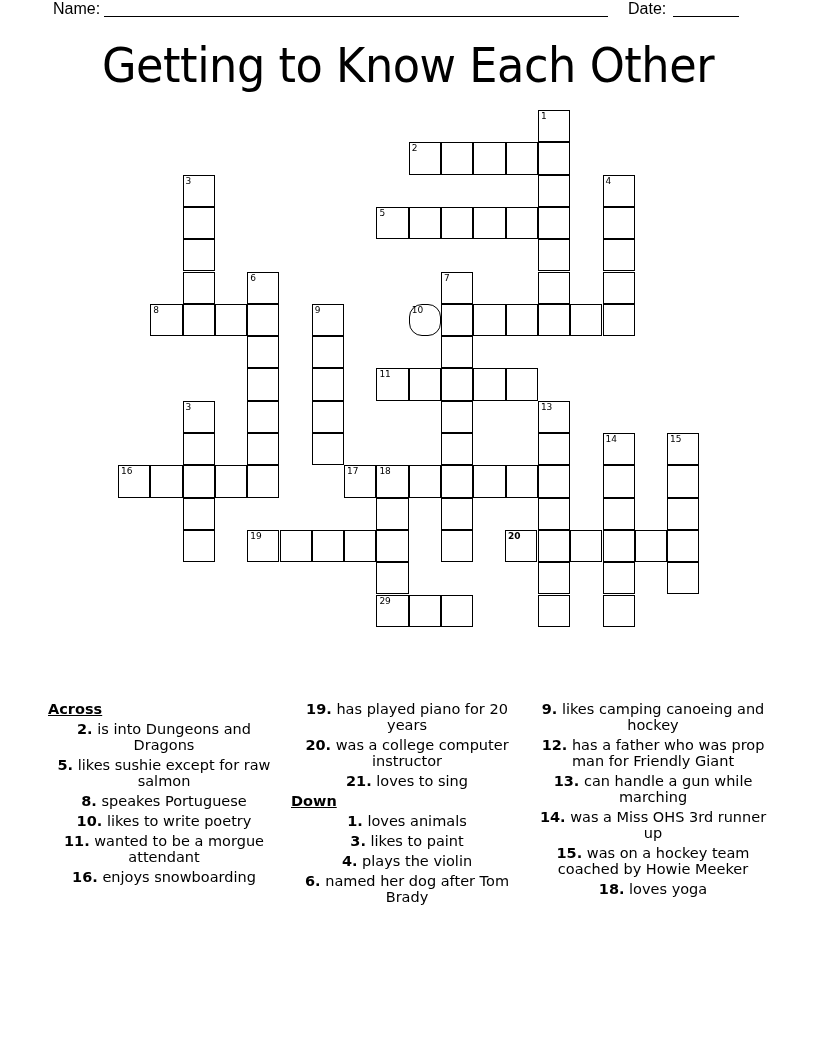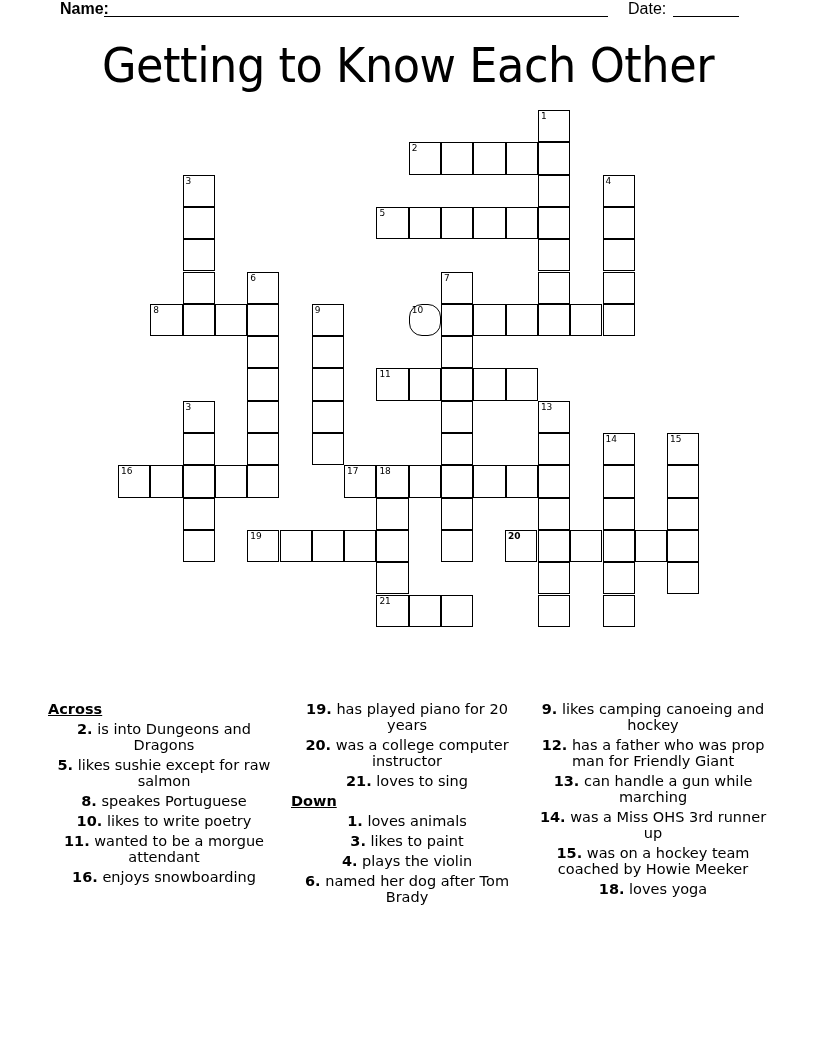--- a/index.html
+++ b/index.html
@@ -1,18 +1,18 @@
 <!DOCTYPE html>
 <html><head>
   <meta charset="utf-8">
   <style>
     html, body { margin: 0; padding: 0; background: #ffffff; }
     body { width: 816px; height: 1056px; position: relative; overflow: hidden; font-family: "DejaVu Sans", sans-serif; color: #000; }
     .header { position: absolute; top: 0; left: 48px; width: 700px; height: 20px; font-family: "Liberation Sans", sans-serif; font-size: 16px; line-height: 18px; }
-    .header .name-label { position: absolute; left: 12px; top: 0; font-weight: bold; }
+    .header .name-label { position: absolute; left: 5px; top: 0; }
     .header .name-line { position: absolute; left: 56px; top: 0; width: 504px; height: 16px; border-bottom: 1px solid #000; }
     .header .date-label { position: absolute; left: 580px; top: 0; }
     .header .date-line { position: absolute; left: 625px; top: 0; width: 66px; height: 16px; border-bottom: 1px solid #000; }
     .title { position: absolute; top: 30px; left: 0; width: 816px; text-align: center; font-family: "DejaVu Sans", sans-serif; font-size: 48px; line-height: 70px; letter-spacing: -0.5px; transform: scaleX(0.93); transform-origin: center; }
     .grid { position: absolute; left: 0; top: 0; width: 816px; height: 660px; }
     .cell { position: absolute; width: 32.3px; height: 32.3px; box-sizing: border-box; border: 1.5px solid #000; background: #fff; }
     .cell .num { position: absolute; left: 2px; top: 0px; font-family: "DejaVu Sans", sans-serif; font-size: 9px; line-height: 11px; }
     .clues { position: absolute; top: 701px; font-family: "DejaVu Sans", sans-serif; font-size: 14.5px; line-height: 16px; }
     .col1 { left: 48px; width: 232px; }
     .col2 { left: 291px; width: 232px; }
@@ -155,21 +155,21 @@
     <div class="cell" style="left: 376.4px; top: 465.3px;">
       <span class="num">18</span>
     </div>
     <div class="cell" style="left: 408.7px; top: 465.3px;"></div>
     <div class="cell" style="left: 473.3px; top: 465.3px;"></div>
     <div class="cell" style="left: 505.6px; top: 465.3px;"></div>
     <div class="cell" style="left: 376.4px; top: 497.6px;"></div>
     <div class="cell" style="left: 376.4px; top: 529.9px;"></div>
     <div class="cell" style="left: 376.4px; top: 562.2px;"></div>
     <div class="cell" style="left: 376.4px; top: 594.5px;">
-      <span class="num">21</span>
+      <span class="num">29</span>
     </div>
     <div class="cell" style="left: 247.2px; top: 529.9px;">
       <span class="num">19</span>
     </div>
     <div class="cell" style="left: 279.5px; top: 529.9px;"></div>
     <div class="cell" style="left: 311.8px; top: 529.9px;"></div>
     <div class="cell" style="left: 344.1px; top: 529.9px;"></div>
     <div class="cell" style="left: 505px; top: 529.9px; font-weight: bold;">
       <span class="num">20</span>
     </div>

